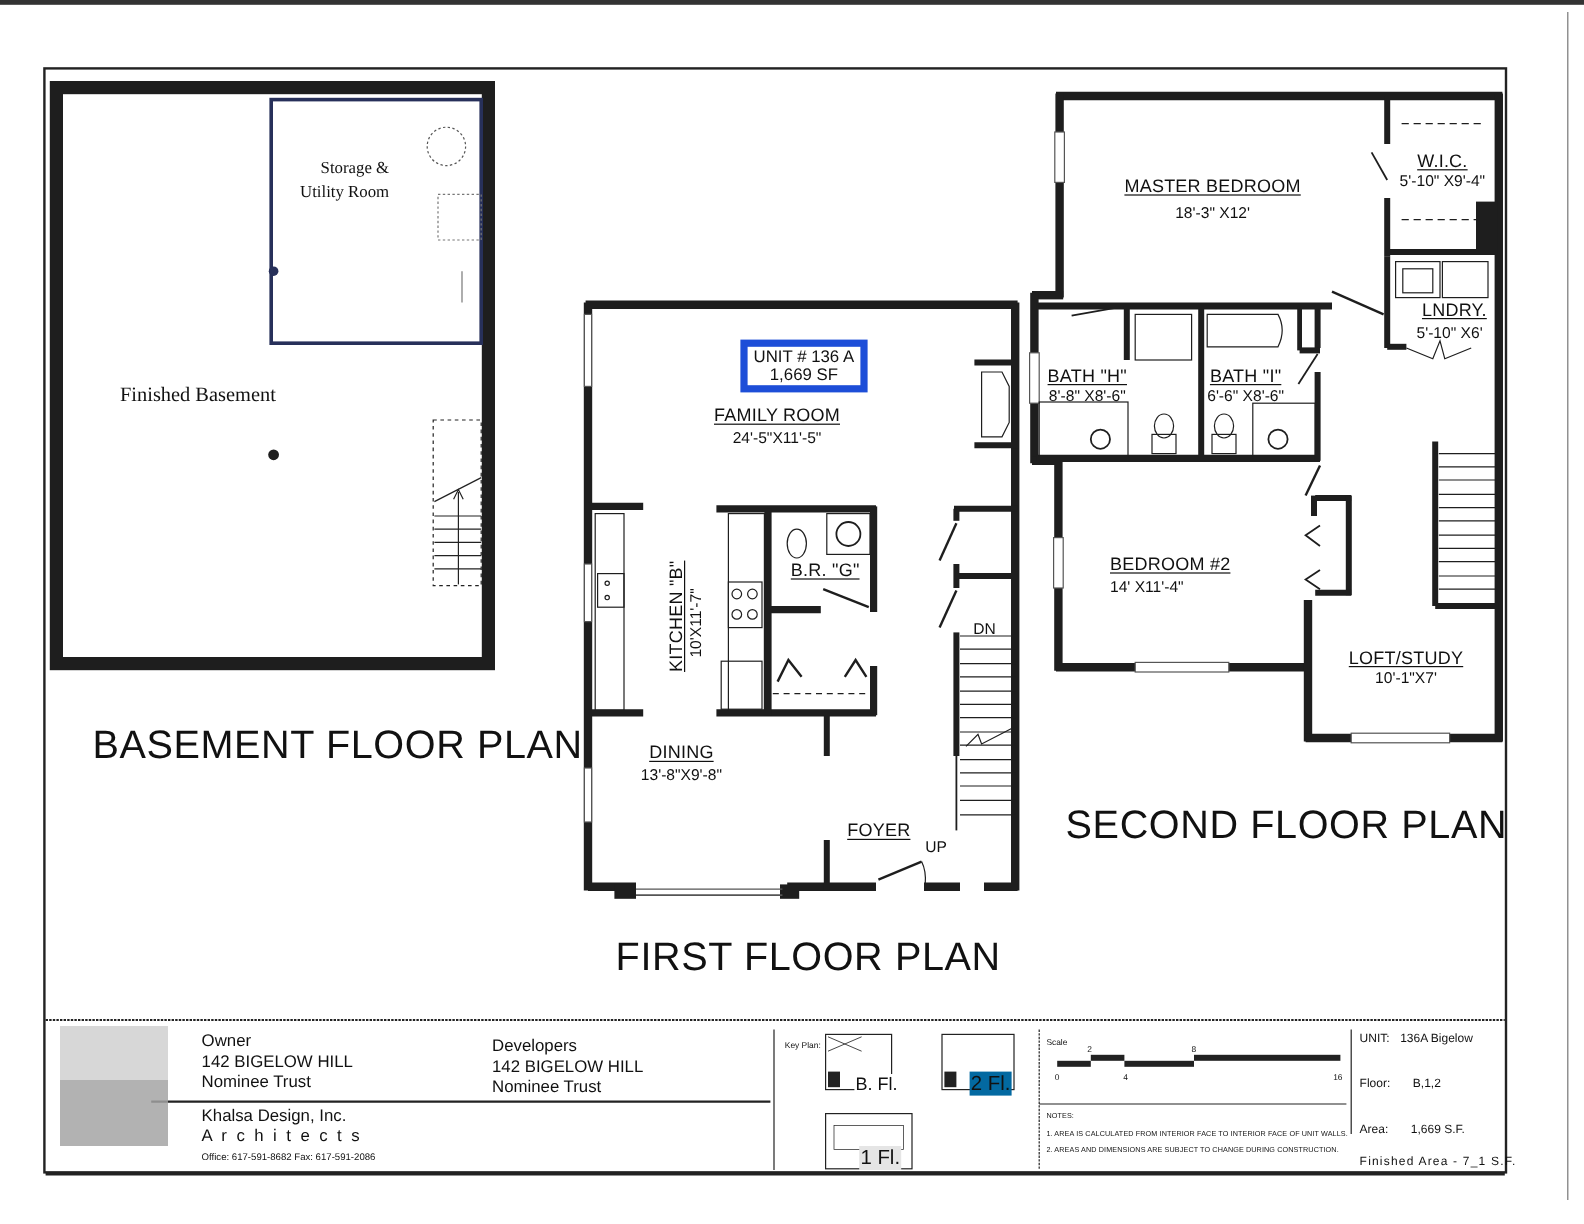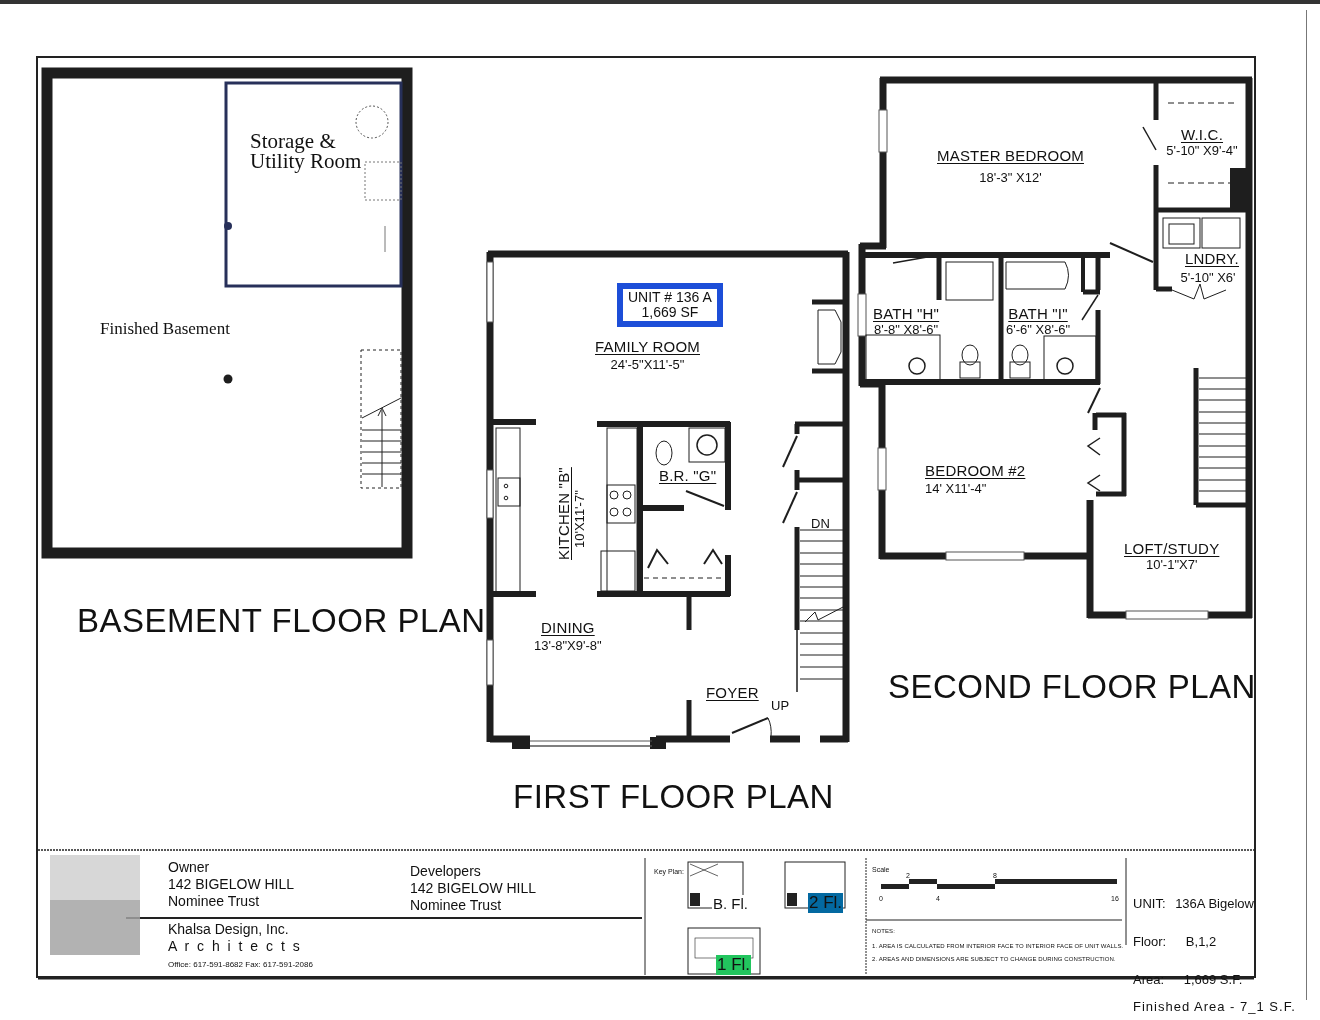--- a/index.html
+++ b/index.html
@@ -11,21 +11,21 @@
   svg.plan { position: absolute; left: 0; top: 0; }
   .lbl { position: absolute; white-space: nowrap; font-family: "Liberation Sans", sans-serif; color: #111; }
   .serif { font-family: "Liberation Serif", serif; }
   .room-name { font-size: 15px; text-decoration: underline; text-underline-offset: 2px; letter-spacing: 0.2px; }
   .room-dim { font-size: 13px; }
   .plan-title { font-size: 33px; letter-spacing: 0.5px; }
   .unit-box { border: 6px solid #1d4ed8; padding: 1px 5px; font-size: 14px; text-align: center; line-height: 15px; }
   .tb-small { font-size: 14px; line-height: 17px; }
   .tb-tiny { font-size: 8px; }
   .tb-xs { font-size: 6px; letter-spacing: 0.1px; }
-  .tb-right { font-size: 13px; margin-top: 36px; }
+  .tb-right { font-size: 10px; }
   .kitchen-rot { transform: rotate(-90deg); transform-origin: left top; }
 </style>
 </head>
 <body>
 
 <div class="abs sheet-top"></div>
 <div class="abs frame"></div>
 <div class="abs frame-right-edge"></div>
 
 <svg class="plan" width="1320" height="1020" viewBox="0 0 1320 1020">
@@ -241,21 +241,21 @@
     <rect x="690" y="893" width="10" height="13" fill="#222" stroke="none"></rect>
     <line x1="690" y1="864" x2="718" y2="876" stroke-width="0.7"></line>
     <line x1="718" y1="864" x2="690" y2="876" stroke-width="0.7"></line>
     <rect x="785" y="862" width="60" height="46" stroke-width="1"></rect>
     <rect x="787" y="893" width="10" height="13" fill="#222" stroke="none"></rect>
     <rect x="688" y="928" width="72" height="46" stroke-width="1"></rect>
     <rect x="695" y="938" width="58" height="20" stroke-width="0.6"></rect>
   </g>
 </svg>
 
-<div class="lbl serif" style="left:250px; top:131px; font-size:21px; line-height:20px;">
+<div class="lbl serif" style="left:250px; top:131px; font-size:14px; line-height:20px;text-align:right;">
   <div>Storage &amp;</div>
   <div>Utility Room</div>
 </div>
 <div class="lbl serif" style="left:100px; top:319px; font-size:17px;">Finished Basement</div>
 <div class="lbl plan-title" style="left:77px; top:602px;">BASEMENT FLOOR PLAN</div>
 
 <div class="lbl unit-box" style="left:617px; top:283px;">
   <div>UNIT # 136 A</div>
   <div>1,669 SF</div>
 </div>
@@ -319,21 +319,21 @@
 </div>
 <div class="lbl" style="left:168px; top:921px;">
   <div class="tb-small">Khalsa Design, Inc.</div>
   <div style="font-size:14px; letter-spacing:2px;">A r c h i t e c t s</div>
   <div class="tb-tiny" style="margin-top:6px;">Office: 617-591-8682  Fax: 617-591-2086</div>
 </div>
 
 <div class="lbl" style="left:654px; top:868px; font-size:7px;">Key Plan:</div>
 <div class="lbl" style="left:712px; top:895px; font-size:15px; background:#fff; padding:0 1px;">B. Fl.</div>
 <div class="lbl" style="left:808px; top:893px; font-size:17px; background:#0369a1; padding:0 1px;">2 Fl.</div>
-<div class="lbl" style="left:716px; top:955px; font-size:17px; background:#22c55e; padding:0 1px;">1 Fl.</div>
+<div class="lbl" style="left:716px; top:955px; font-size:17px; background:#e5e5e5; padding:0 1px;">1 Fl.</div>
 
 <div class="lbl" style="left:872px; top:866px; font-size:7px;">Scale</div>
 <div class="lbl" style="left:906px; top:872px; font-size:7px;">2</div>
 <div class="lbl" style="left:993px; top:872px; font-size:7px;">8</div>
 <div class="lbl" style="left:879px; top:895px; font-size:7px;">0</div>
 <div class="lbl" style="left:936px; top:895px; font-size:7px;">4</div>
 <div class="lbl" style="left:1111px; top:895px; font-size:7px;">16</div>
 
 <div class="lbl tb-xs" style="left:872px; top:928px;">NOTES:</div>
 <div class="lbl tb-xs" style="left:872px; top:943px;">1. AREA IS CALCULATED FROM INTERIOR FACE TO INTERIOR FACE OF UNIT WALLS.</div>

